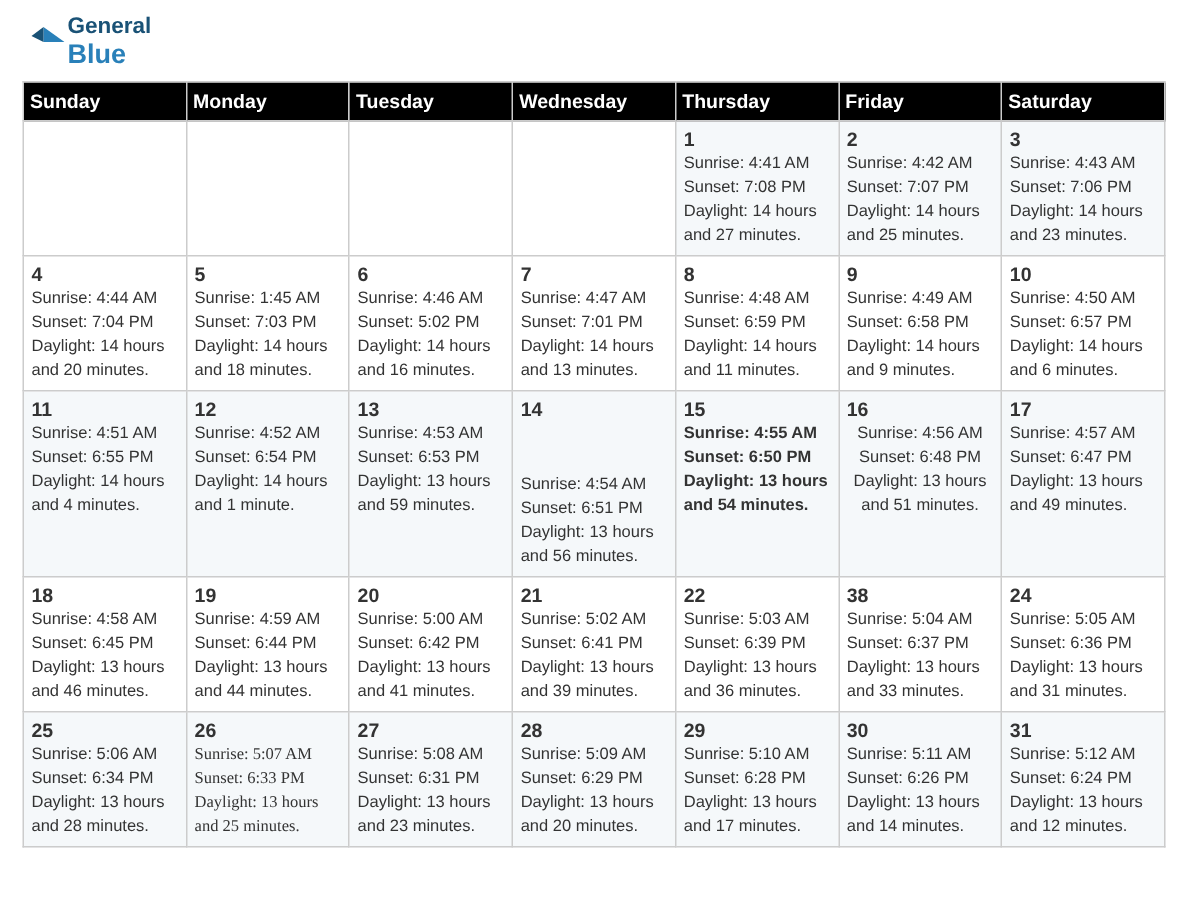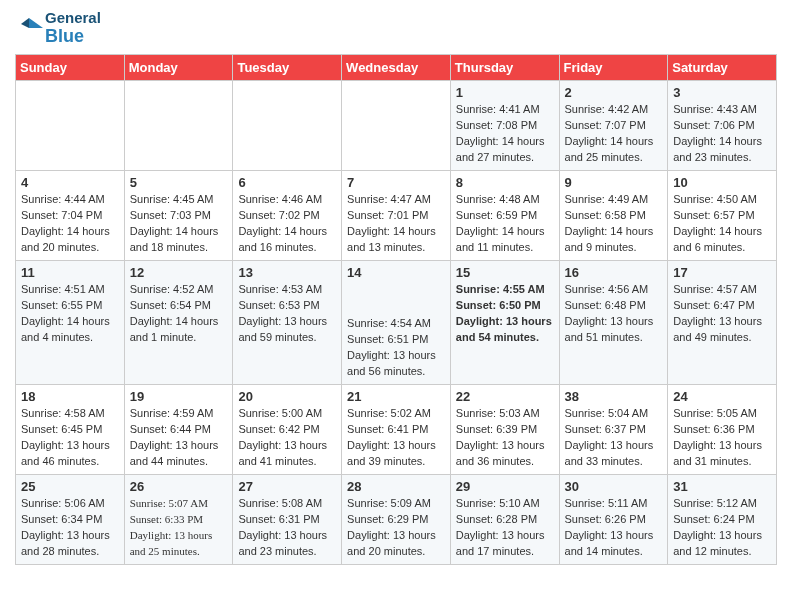--- a/index.html
+++ b/index.html
@@ -32,21 +32,21 @@
     .location {
       font-size: 16px;
       color: #555;
     }
     table {
       width: 100%;
       border-collapse: collapse;
       table-layout: fixed;
     }
     thead th {
-      background: #ef4444;
+      background: #000000;
       color: #fff;
       font-size: 13px;
       font-weight: bold;
       padding: 5px 4px;
       text-align: left;
       border: 1px solid #ccc;
     }
     tbody td {
       vertical-align: top;
       border: 1px solid #ccc;
@@ -138,29 +138,29 @@
       <tr>
         <td>
           <div class="day-num">4</div>
           <div class="day-info" style="white-space: pre-line;">Sunrise: 4:44 AM
 Sunset: 7:04 PM
 Daylight: 14 hours
 and 20 minutes.</div>
         </td>
         <td>
           <div class="day-num">5</div>
-          <div class="day-info" style="white-space: pre-line;">Sunrise: 4:45 AM
+          <div class="day-info" style="white-space: pre-line;">Sunrise: 1:45 AM
 Sunset: 7:03 PM
 Daylight: 14 hours
 and 18 minutes.</div>
         </td>
         <td>
           <div class="day-num">6</div>
           <div class="day-info" style="white-space: pre-line;">Sunrise: 4:46 AM
-Sunset: 7:02 PM
+Sunset: 5:02 PM
 Daylight: 14 hours
 and 16 minutes.</div>
         </td>
         <td>
           <div class="day-num">7</div>
           <div class="day-info" style="white-space: pre-line;">Sunrise: 4:47 AM
 Sunset: 7:01 PM
 Daylight: 14 hours
 and 13 minutes.</div>
         </td>
@@ -217,21 +217,21 @@
         </td>
         <td>
           <div class="day-num">15</div>
           <div class="day-info" style="white-space: pre-line; font-weight: bold;">Sunrise: 4:55 AM
 Sunset: 6:50 PM
 Daylight: 13 hours
 and 54 minutes.</div>
         </td>
         <td>
           <div class="day-num">16</div>
-          <div class="day-info" style="white-space: pre-line;">Sunrise: 4:56 AM
+          <div class="day-info" style="white-space: pre-line; text-align: center;">Sunrise: 4:56 AM
 Sunset: 6:48 PM
 Daylight: 13 hours
 and 51 minutes.</div>
         </td>
         <td>
           <div class="day-num">17</div>
           <div class="day-info" style="white-space: pre-line;">Sunrise: 4:57 AM
 Sunset: 6:47 PM
 Daylight: 13 hours
 and 49 minutes.</div>

